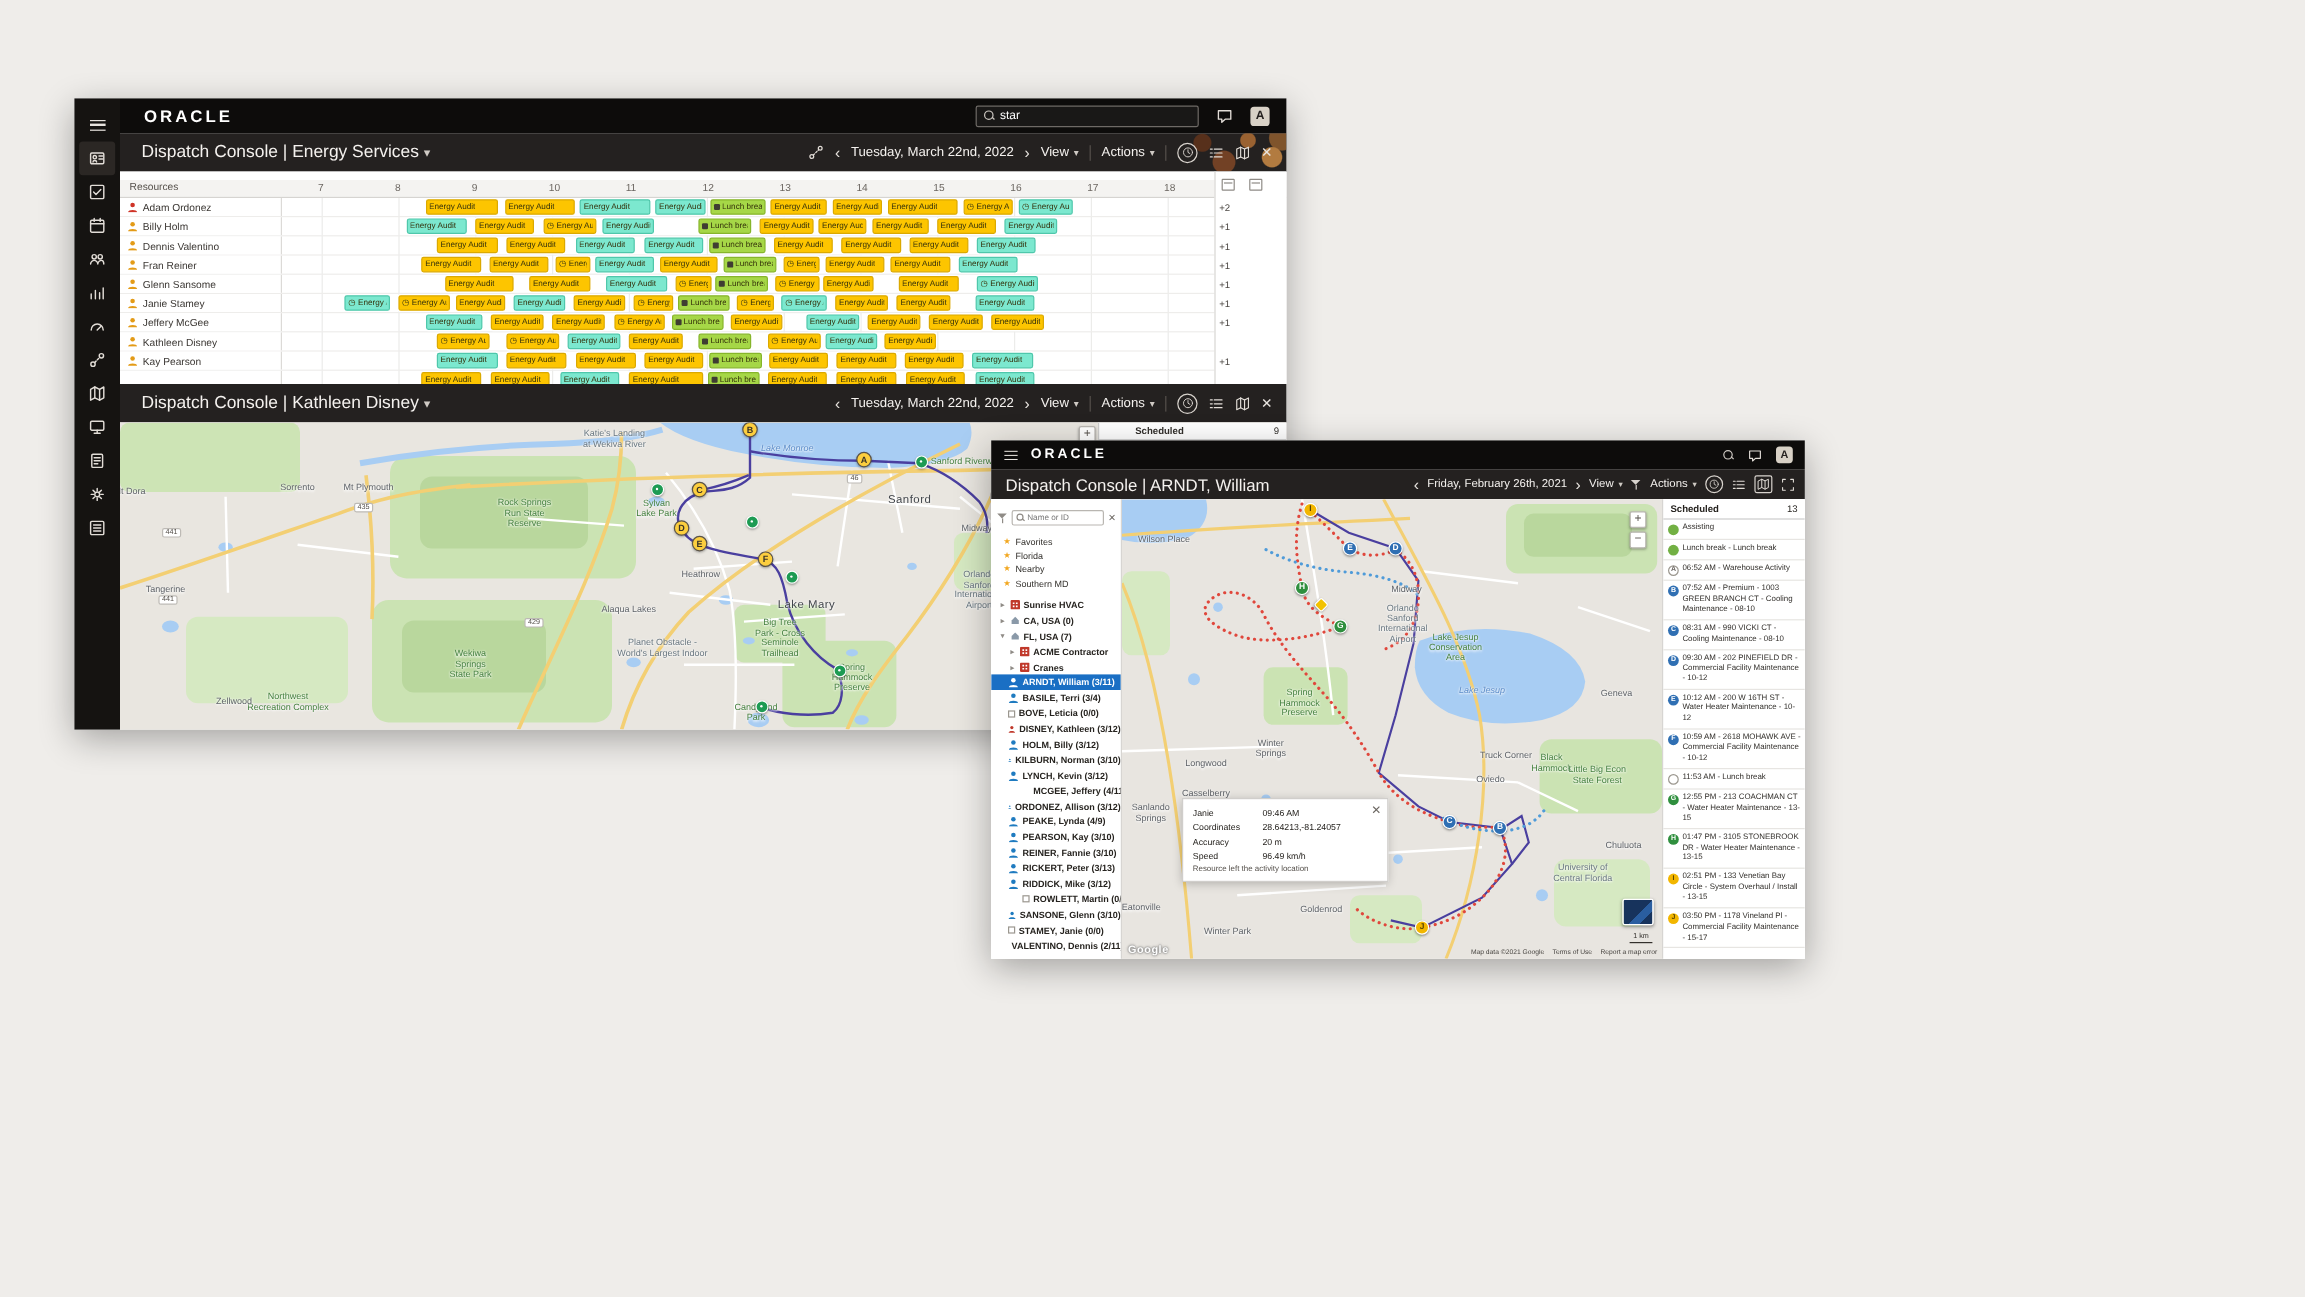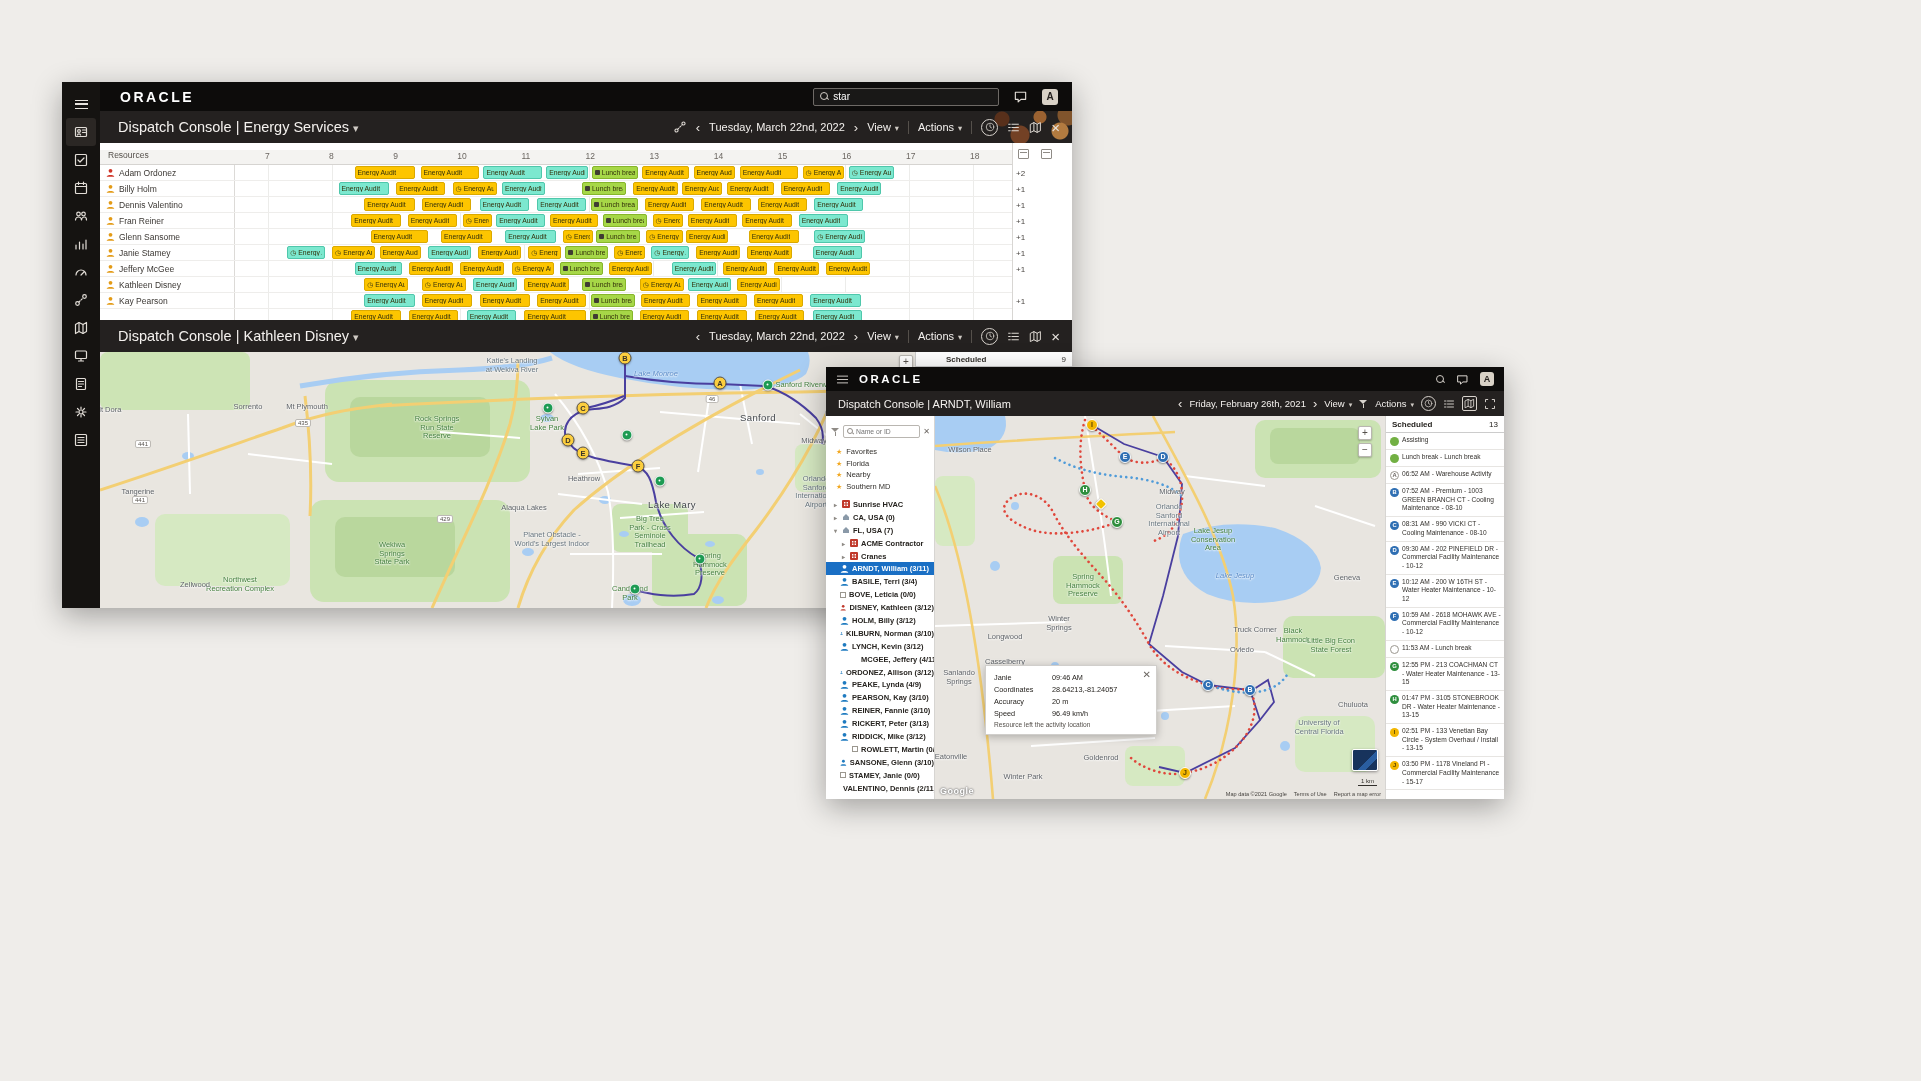--- a/index.html
+++ b/index.html
@@ -87,21 +87,21 @@
 #m1sched{position:absolute;left:815px;top:0;width:157px;height:15px;background:#fff;border-left:1px solid #ccc;border-bottom:1px solid #ccc;display:flex;align-items:center;font-size:8px;color:#33302c}
 #m1sched .sl{margin-left:30px;font-weight:bold}
 #m1sched .sc{margin-left:auto;margin-right:6px}
 .zoombtn{position:absolute;width:14px;height:14px;background:#fff;border:1px solid #b9b6b1;border-radius:2px;font-size:10px;line-height:12px;text-align:center;color:#55504b;cursor:pointer;box-shadow:0 1px 2px rgba(0,0,0,.25)}
 
 
 #w2head{left:0;right:0;top:0;height:24px;padding:0 10px;gap:10px}
 #w2head .brand{font-size:11.5px}
 #w2head .right{margin-left:auto;display:flex;align-items:center;gap:11px}
 #w2tbar{left:0;right:0;top:24px;height:25px;padding:0 8px 0 12px}
-#w2tbar .tb-title{font-size:11px}
+#w2tbar .tb-title{font-size:14px}
 #w2tbar .tb-right{font-size:9.5px;gap:7px}
 #w2body{position:absolute;left:0;right:0;top:49px;bottom:0;background:#fff}
 
 #w2panel{position:absolute;left:0;top:0;bottom:0;width:109px;background:#fff;border-right:1px solid #d7d5d2;overflow:hidden;z-index:2}
 #w2search{position:absolute;left:5px;top:8px;right:4px;height:15px;display:flex;align-items:center;gap:3px}
 #w2search .box{flex:1;height:13px;border:1px solid #b9b6b1;border-radius:2px;display:flex;align-items:center;gap:2px;padding:0 3px;background:#fff}
 #w2search input{border:0;outline:0;width:100%;font-size:6.8px;color:#444;font-family:"Liberation Sans",sans-serif}
 .mag2{width:7px;height:7px;position:relative;flex:0 0 auto}
 .mag2::before{content:"";position:absolute;left:0;top:0;width:4.4px;height:4.4px;border:1.1px solid #8f8b86;border-radius:50%}
 .mag2::after{content:"";position:absolute;left:4.6px;top:4.6px;width:2.4px;height:1.1px;background:#8f8b86;transform:rotate(45deg)}

